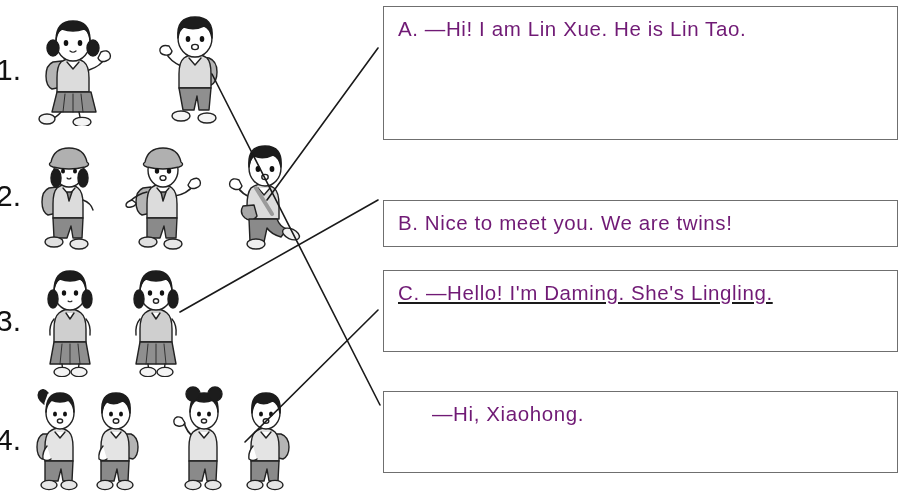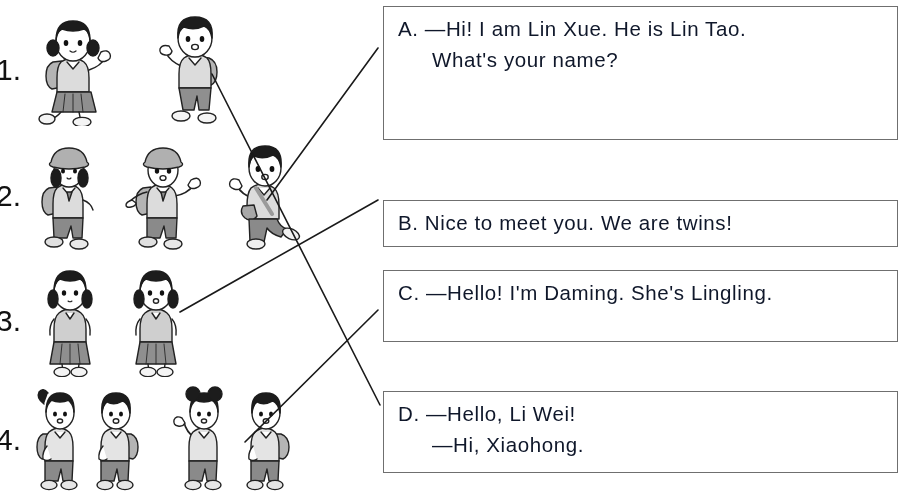--- a/index.html
+++ b/index.html
@@ -52,21 +52,21 @@
     box-sizing: border-box;
     border: 1.5px solid #6f6f6f;
     background: #ffffff;
     padding: 6px 12px 6px 14px;
   }
   .answer-line {
     font-family: "Liberation Sans", sans-serif;
     font-size: 20.5px;
     line-height: 31px;
     white-space: pre;
-    color: #0f172a;
+    color: #701a75;
     letter-spacing: 0.6px;
   }
   .answer-line.indented {
     padding-left: 34px;
   }
 
   
   #connectors {
     position: absolute;
     left: 0;
@@ -337,33 +337,31 @@
           <ellipse cx="26" cy="28" rx="2" ry="2.6" fill="#111" stroke="none"></ellipse>
           <ellipse cx="36" cy="28" rx="2" ry="2.6" fill="#111" stroke="none"></ellipse>
           <ellipse cx="31" cy="35" rx="2.8" ry="2.2" fill="#fff"></ellipse>
         </g>
       </svg>
     </span>
   </div>
 
   <div class="answer-box" style="top:6px; height:134px;">
     <div class="answer-line">A. —Hi! I am Lin Xue. He is Lin Tao.</div>
-    <div class="answer-line indented">What's your name?</div>
   </div>
 
   <div class="answer-box" style="top:200px; height:47px;">
     <div class="answer-line">B. Nice to meet you. We are twins!</div>
   </div>
 
-  <div class="answer-box" style="top:270px; height:72px;">
+  <div class="answer-box" style="top:270px; height:82px;text-decoration:underline;">
     <div class="answer-line">C. —Hello! I'm Daming. She's Lingling.</div>
   </div>
 
   <div class="answer-box" style="top:391px; height:82px;">
-    <div class="answer-line">D. —Hello, Li Wei!</div>
     <div class="answer-line indented">—Hi, Xiaohong.</div>
   </div>
 
   <svg id="connectors" viewBox="0 0 910 504">
     <line stroke="#1a1a1a" stroke-width="1.6" stroke-linecap="round" x1="212" y1="74" x2="380" y2="405"></line>
     <line stroke="#1a1a1a" stroke-width="1.6" stroke-linecap="round" x1="267" y1="200" x2="378" y2="48"></line>
     <line stroke="#1a1a1a" stroke-width="1.6" stroke-linecap="round" x1="180" y1="312" x2="378" y2="200"></line>
     <line stroke="#1a1a1a" stroke-width="1.6" stroke-linecap="round" x1="245" y1="442" x2="378" y2="310"></line>
   </svg>
 

